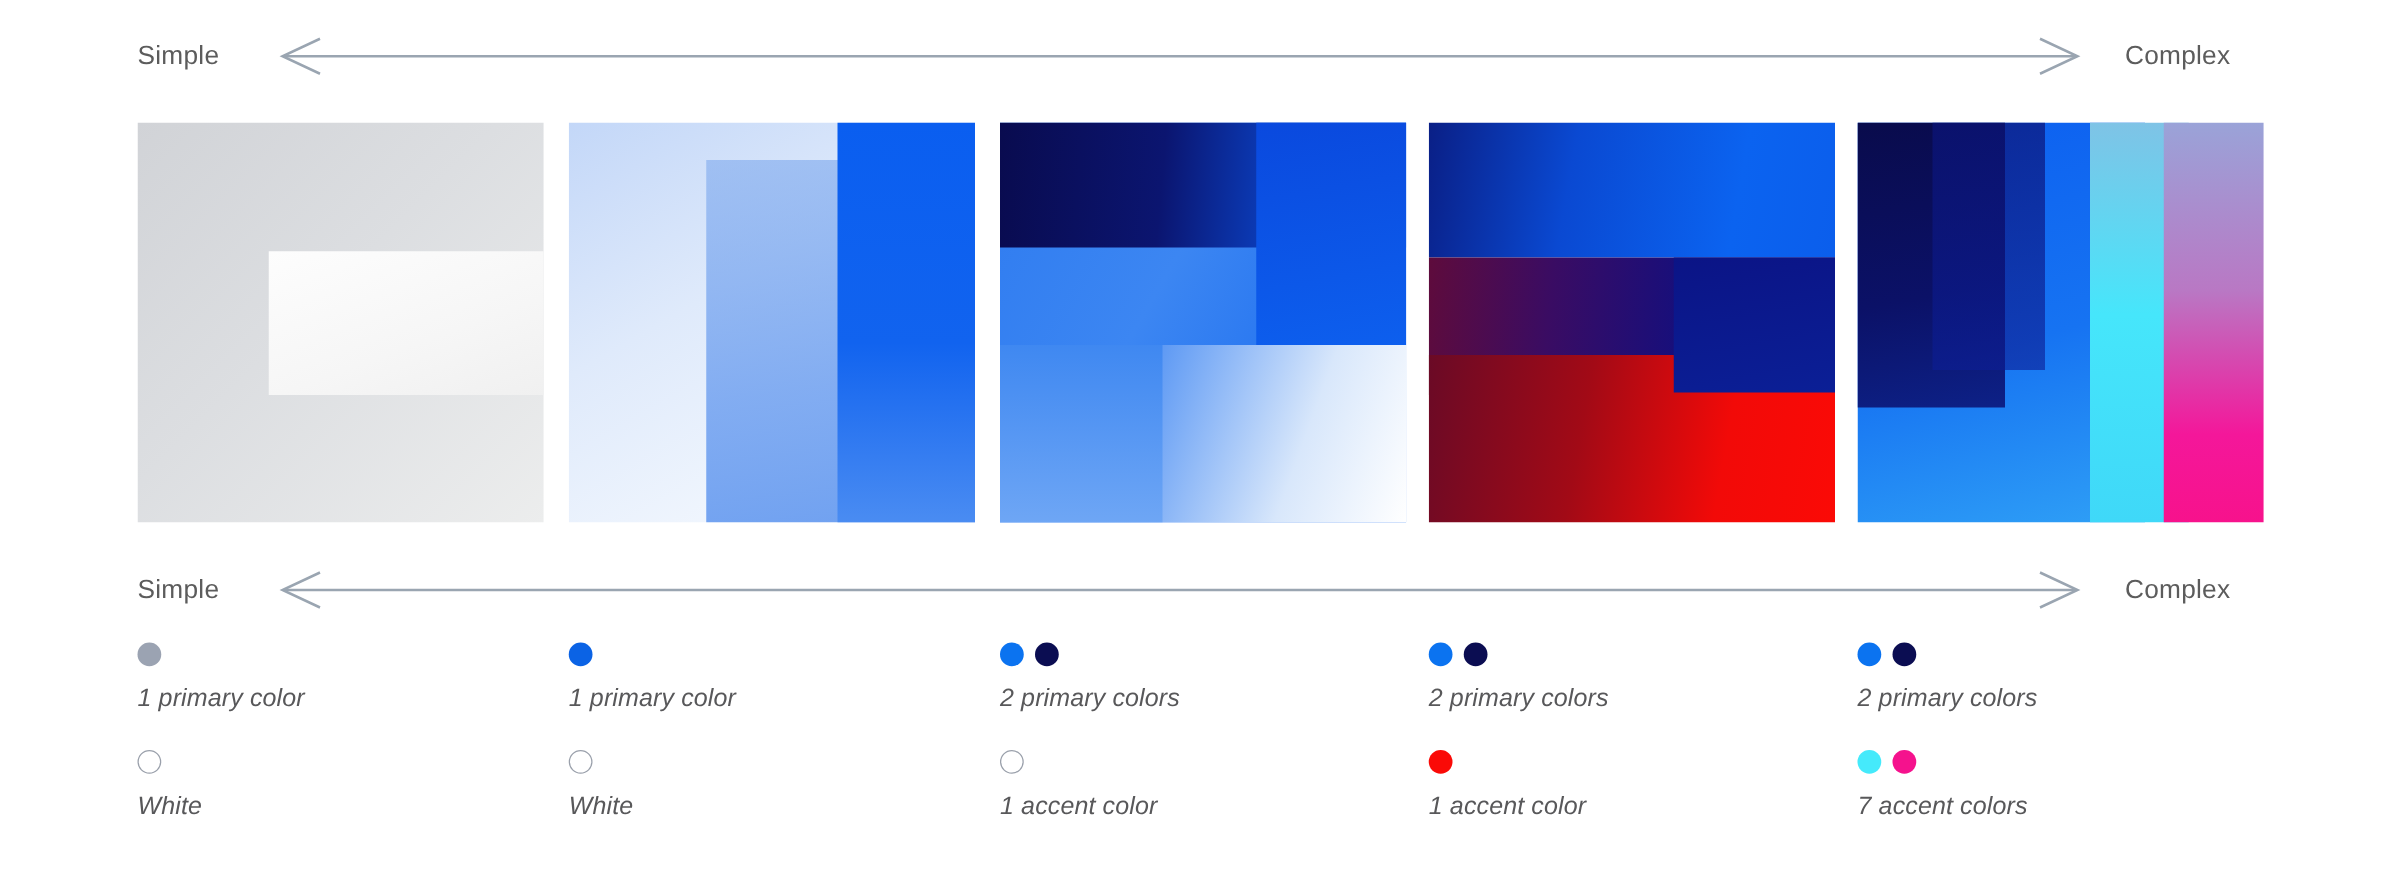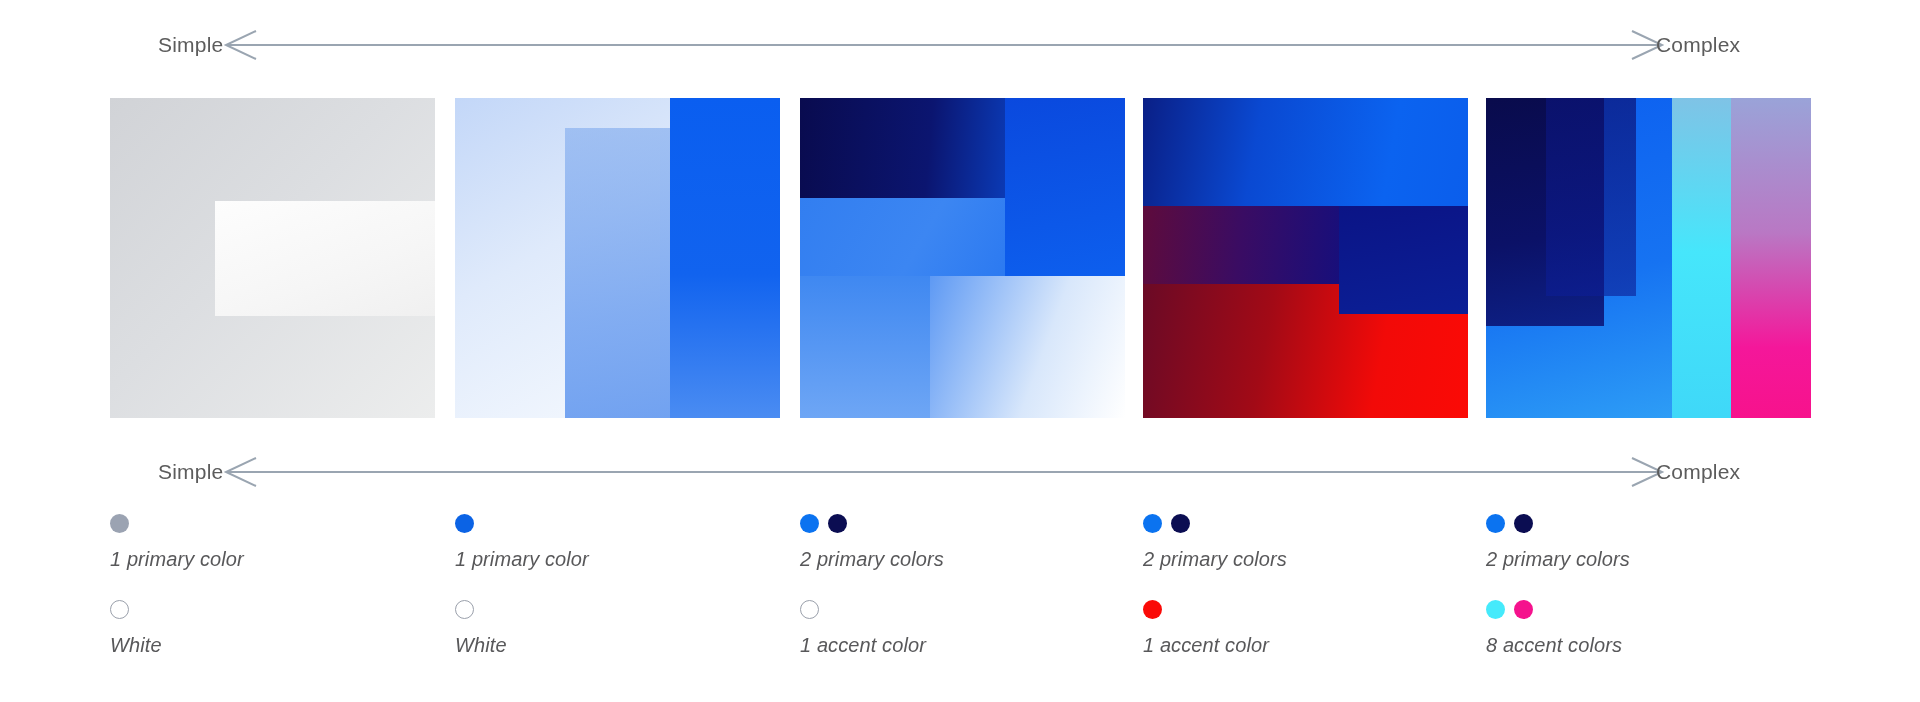--- a/index.html
+++ b/index.html
@@ -24,22 +24,22 @@
     height: 34px;
     display: flex;
     align-items: center;
   }
   .axis-label {
     font-size: 21px;
     color: #5c5c5c;
     letter-spacing: 0.2px;
     white-space: nowrap;
   }
-  .axis-label.left  { position: absolute; left: 110px; margin-left: 48px; }
-  .axis-label.right { position: absolute; left: 1656px; }
+  .axis-label.left  { position: absolute; left: 110px; }
+  .axis-label.right { position: absolute; left: 1700px; }
   .axis-arrow {
     position: absolute;
     left: 222px;
     width: 1444px;
     height: 34px;
   }
   .axis-arrow svg { display: block; }
 
   
   .swatch-row {
@@ -237,15 +237,15 @@
     <div class="dots">
       <span class="dot" style="background:#fa0a07"></span>
     </div>
     <div class="legend-text">1 accent color</div>
   </div>
   <div class="legend-col" style="left:1486px">
     <div class="dots">
       <span class="dot" style="background:#45eafb"></span>
       <span class="dot" style="background:#f5128d"></span>
     </div>
-    <div class="legend-text">8 accent colors</div>
+    <div class="legend-text">7 accent colors</div>
   </div>
 </div>
 
 </body></html>

